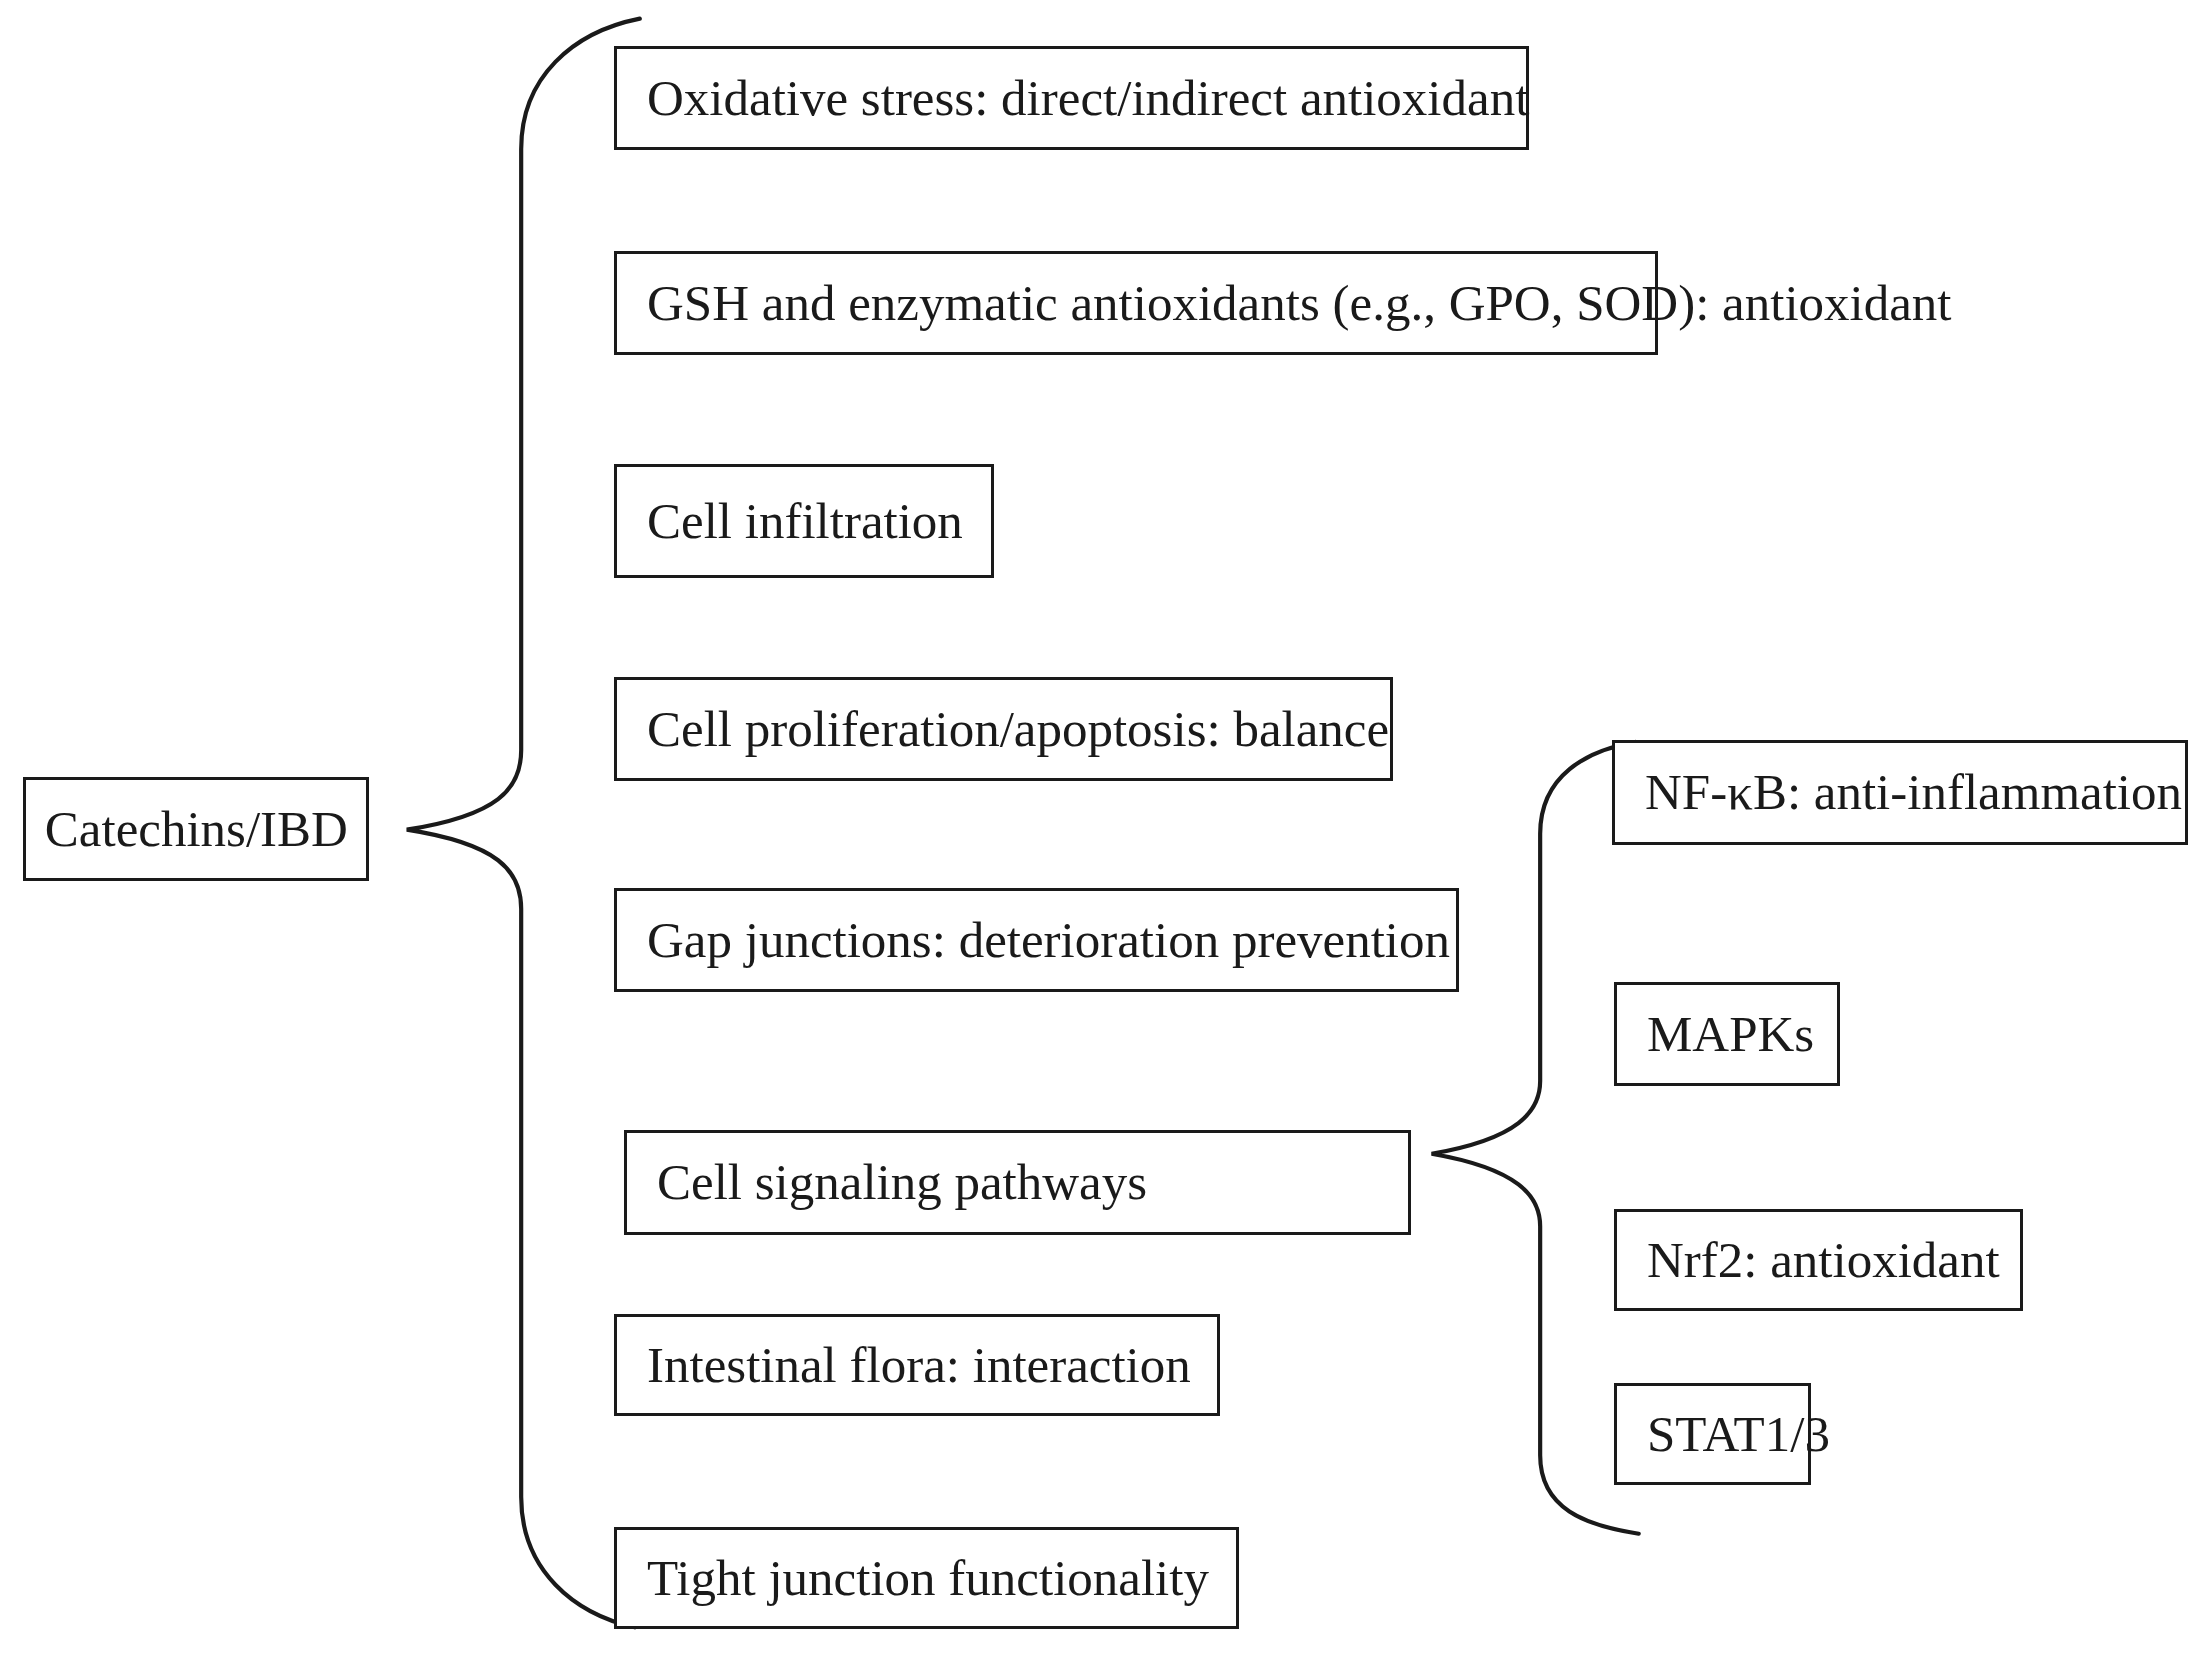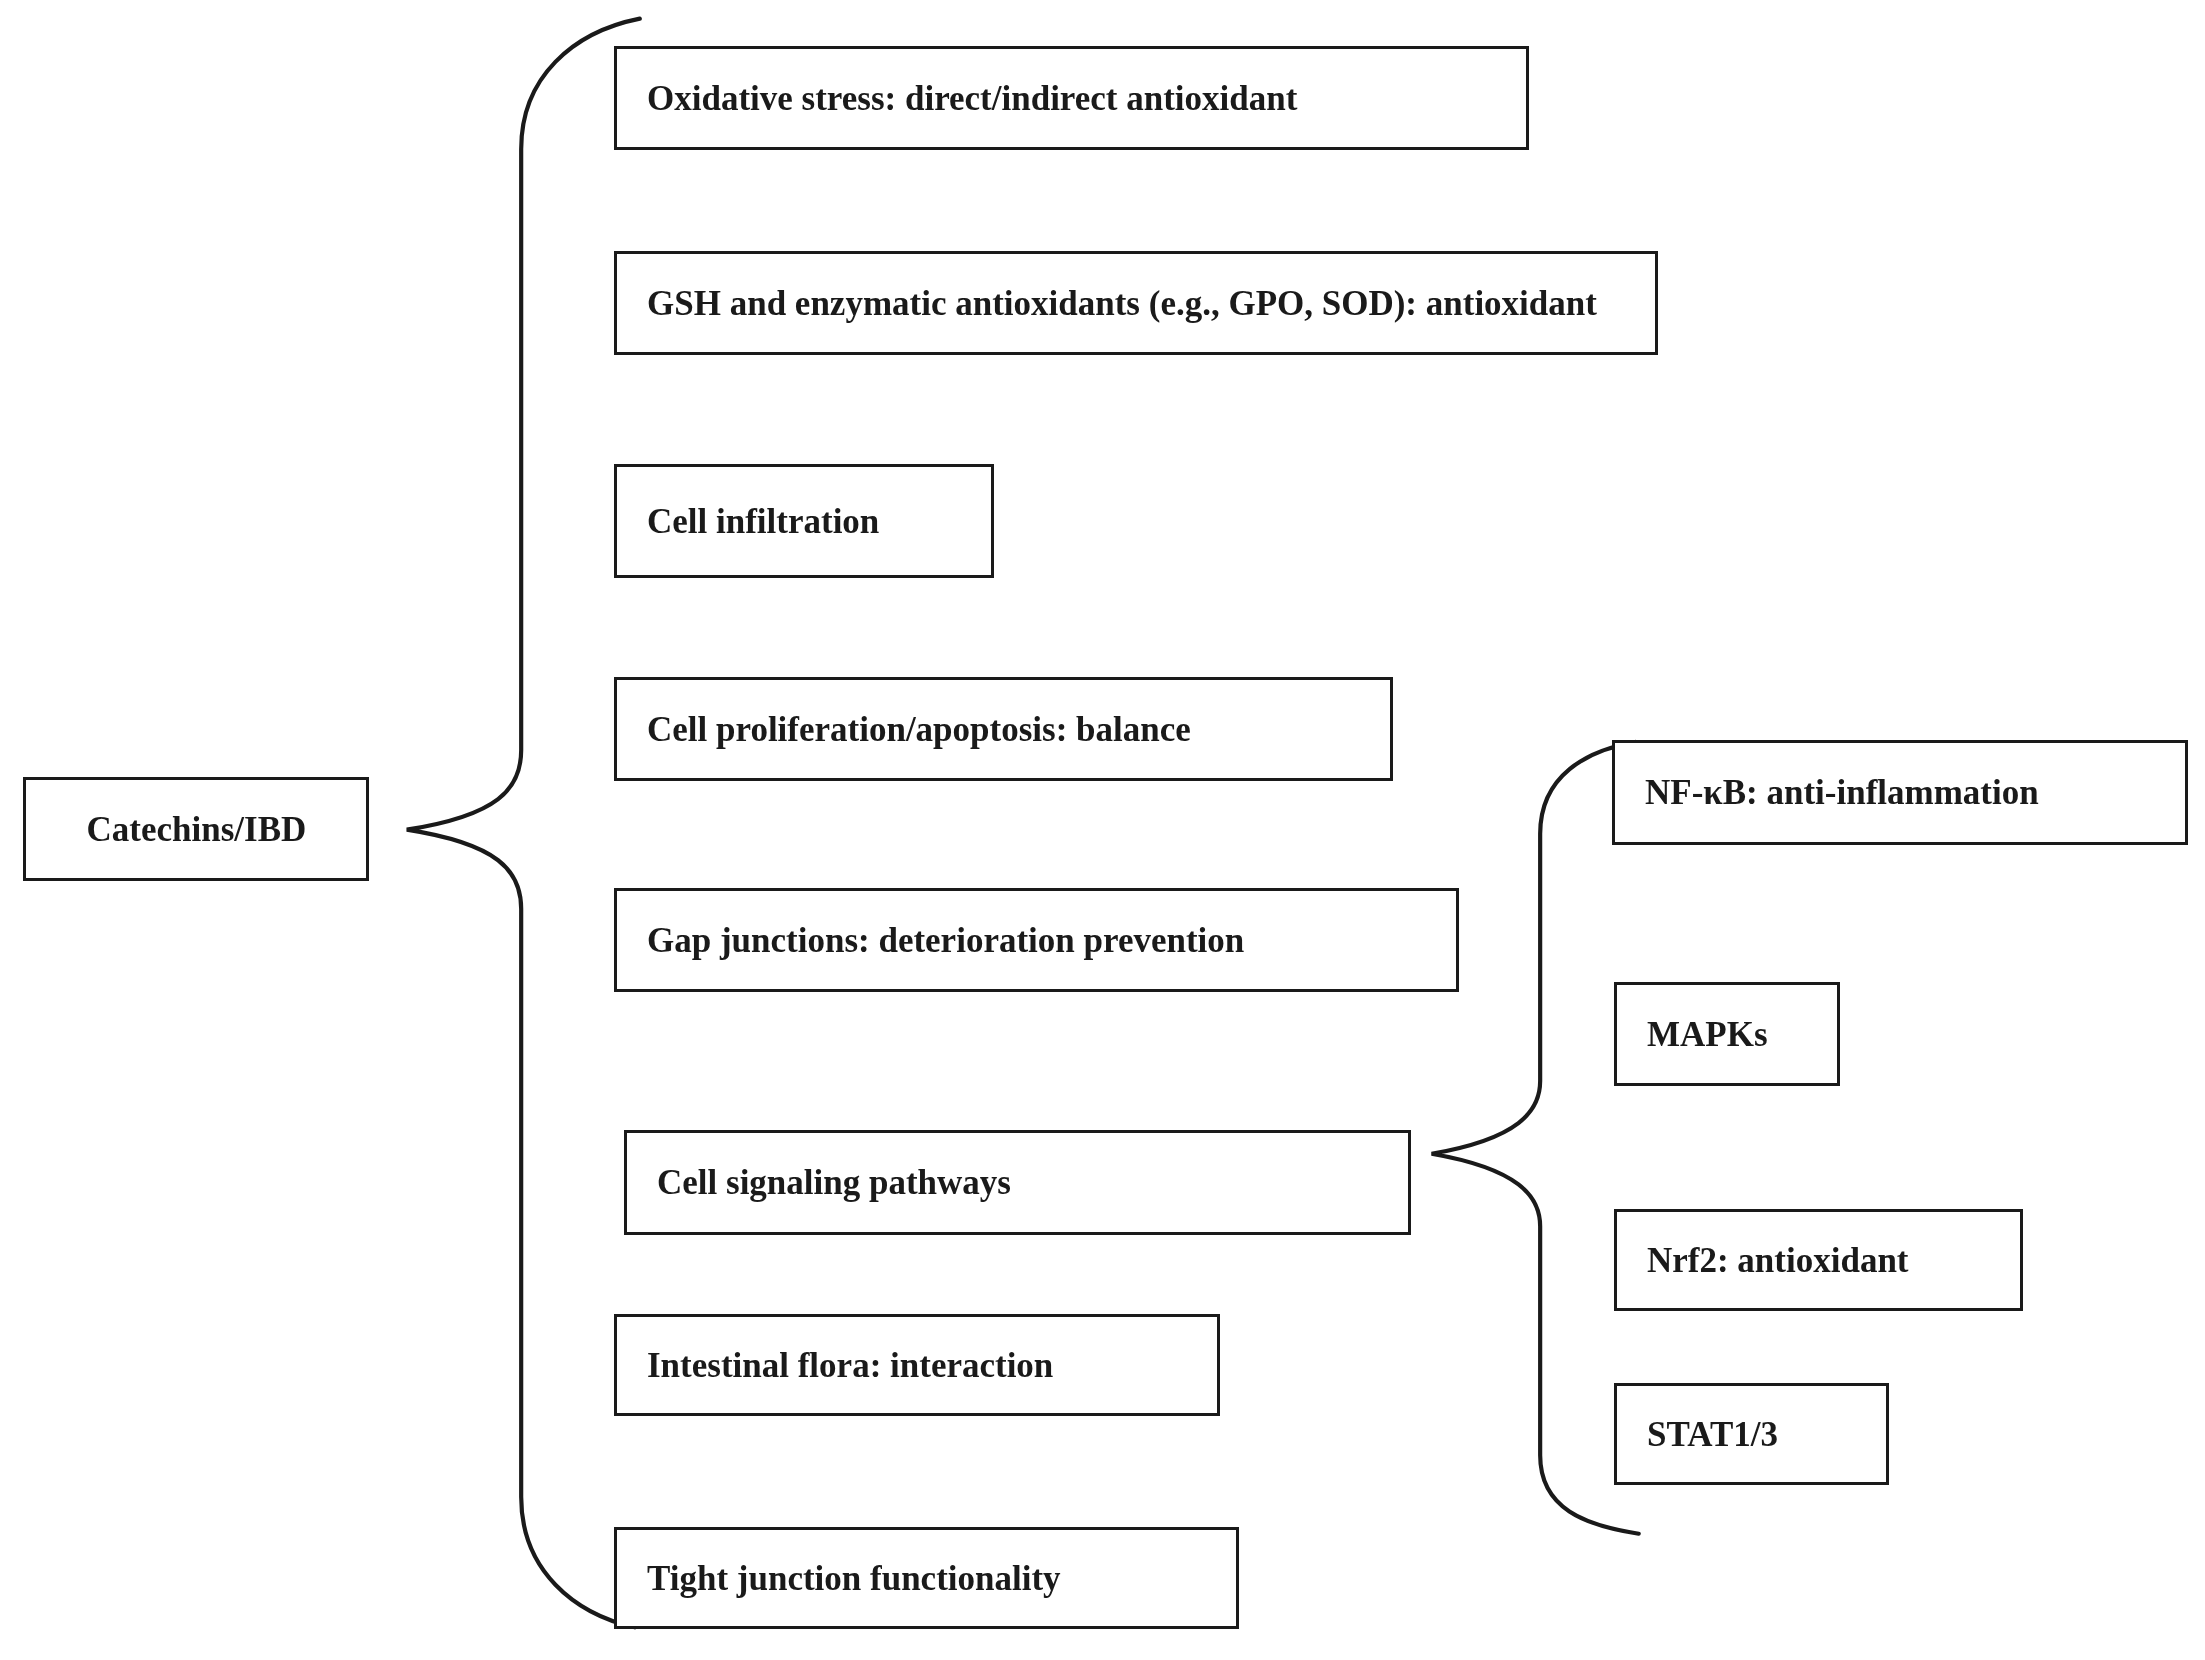--- a/index.html
+++ b/index.html
@@ -31,22 +31,22 @@
     stroke-width:5;
     stroke-linecap:round;
   }
   .node{
     position:absolute;
     box-sizing:border-box;
     border:3.3px solid var(--ink);
     background:var(--bg);
     display:flex;
     align-items:center;
-    font-size:35px;
-    font-weight:bold;
+    font-size:51px;
+    font-weight:normal;
     color:var(--ink);
     padding:0 30px;
     white-space:nowrap;
     line-height:1;
   }
   .node.centered{
     justify-content:center;
     padding:0 8.4px;
   }
   
@@ -57,21 +57,21 @@
   .pos-m2{left:614px; top:464px;  width:380px;  height:114px;}
   .pos-m3{left:614px; top:677px;  width:779px;  height:104px;}
   .pos-m4{left:614px; top:888px; width:845px; height:104px;}
   .pos-m5{left:614px; top:1130px; width:787px;  height:105px;margin-left:10px;}
   .pos-m6{left:614px; top:1314px; width:606px;  height:102px;}
   .pos-m7{left:614px; top:1527px; width:625px;  height:102px;}
   
   .pos-s0{left:1612px; top:740px;  width:576px; height:105px;}
   .pos-s1{left:1614px; top:982px; width:226px; height:104px;}
   .pos-s2{left:1614px; top:1209px; width:409px; height:102px;}
-  .pos-s3{left:1614px; top:1383px; width:275px; height:102px;}
+  .pos-s3{left:1614px; top:1383px; width:197px; height:102px;}
 </style>
 </head>
 <body>
 
 <div id="canvas">
 
   <svg id="brace-layer" viewBox="0 0 2640 1988" xmlns="http://www.w3.org/2000/svg" aria-hidden="true">
     <path d="M 766 22
              C 686 38, 624 92, 624 178
              L 624 898

